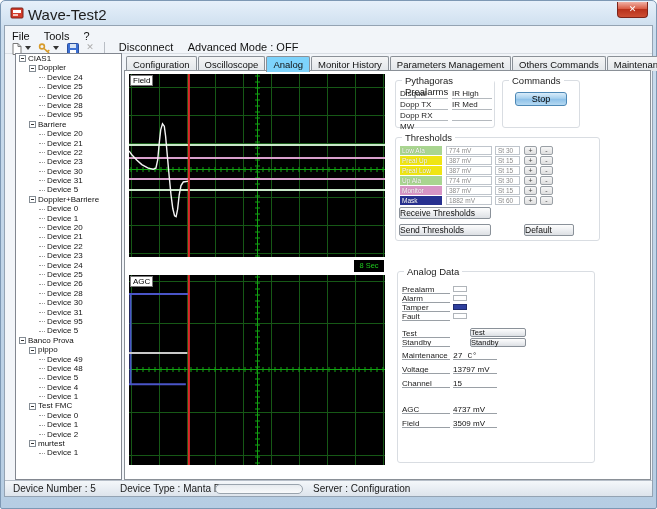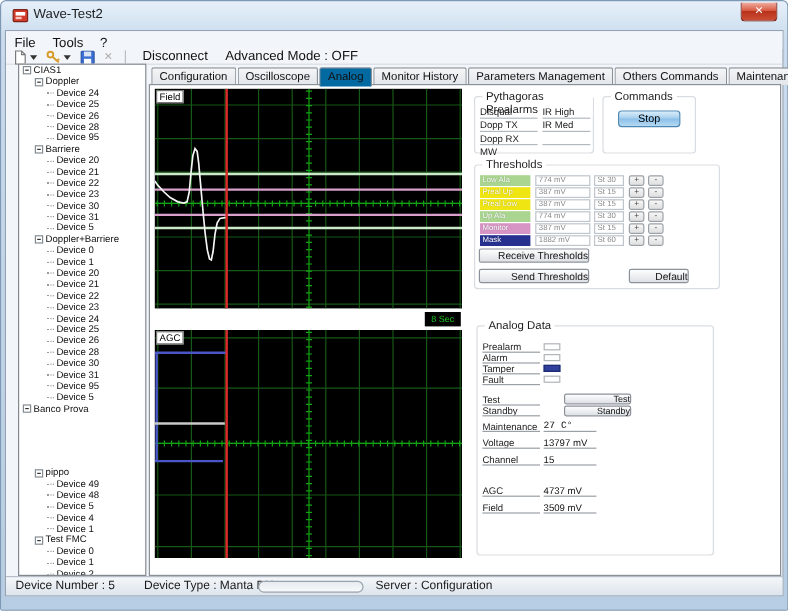--- a/index.html
+++ b/index.html
@@ -1,21 +1,21 @@
 <!DOCTYPE html>
 <html><head>
 <meta charset="utf-8">
 <style>
   * { box-sizing: border-box; margin: 0; padding: 0; }
   html,body { width:657px; height:509px; font-family:"Liberation Sans", sans-serif; background:#fff; overflow:hidden; }
   .window { position:absolute; inset:0; background:linear-gradient(180deg,#e6f0fa 0%,#cadced 6%,#b6cde3 100%);
             border:1px solid #7d98b4; border-radius:5px 5px 2px 2px; }
   .titlebar { position:absolute; left:0; top:0; right:0; height:24px; }
   .app-icon { position:absolute; left:9px; top:5px; }
-  .title { position:absolute; left:27px; top:5px; font-size:11px; color:#1d1d1d; }
+  .title { position:absolute; left:27px; top:5px; font-size:15px; color:#1d1d1d; }
   .close-btn { position:absolute; right:8px; top:1px; width:31px; height:16px;
                background:linear-gradient(180deg,#f0b0a4 0%,#d95b44 45%,#b8321c 50%,#cc4e34 100%);
                border:1px solid #7c241a; border-top:none; border-radius:0 0 4px 4px;
                color:#fff; font-size:9px; text-align:center; line-height:15px; cursor:default; }
   .client { position:absolute; left:3px; right:3px; top:24px; bottom:11px; background:#f2f5f9; border:1px solid #94a3b3; }
   .menubar { position:absolute; left:0; top:0; right:0; height:15px; background:#f2f5f9; }
   .menu-item { display:inline-block; padding:1px 7px; font-size:11px; color:#111; }
   .toolbar { position:absolute; left:0; top:15px; right:0; height:13px; border-bottom:1px solid #d9dee4; }
   .tbtn { display:inline-block; vertical-align:top; margin:0 1px; height:13px; }
   .darr { display:inline-block; width:0; height:0; border-left:3px solid transparent; border-right:3px solid transparent;
@@ -28,42 +28,42 @@
   .tree-row { height:9.4px; line-height:9.4px; white-space:nowrap; font-size:8px; color:#111; }
   .expander { display:inline-block; width:7px; height:7px; border:1px solid #848c94; background:#fff;
               position:relative; vertical-align:middle; margin-right:2px; }
   .expander::after { content:""; position:absolute; left:1px; right:1px; top:2px; border-top:1px solid #333; }
   .dash { display:inline-block; width:6px; border-top:1px dotted #9a9a9a; vertical-align:middle; margin-right:2px; }
   .tab-area { position:absolute; left:119px; top:28px; width:527px; height:426px; }
   .tab-strip { position:absolute; left:2px; top:0; right:0; height:16px; white-space:nowrap; }
   .tab { display:inline-block; height:15px; margin-top:1px; padding:0 6px; font-size:9.5px; line-height:15px; color:#111;
          background:linear-gradient(180deg,#f4f5f6,#e2e6ea); border:1px solid #8a9097; border-bottom:none;
          border-radius:2px 2px 0 0; margin-right:1px; position:relative; z-index:1;}
-  .tab.active { background:#0369a1; height:16px; margin-top:0; z-index:3; }
+  .tab.active { background:#7dd3fc; height:16px; margin-top:0; z-index:3; }
   .tab-page { position:absolute; left:0; top:16px; right:0; bottom:0; background:#fff; border:1px solid #8a9097; z-index:2;}
   .scope { position:absolute; background:#000; }
   .scope svg { display:block; }
   .scope-label { position:absolute; left:1px; top:1px; background:#fff; border:1px solid #777; font-size:8px;
                  padding:0 2px; color:#000; line-height:9px; z-index:4;}
   .time-box { position:absolute; background:#000; color:#1ecb1e; font-size:7.5px; line-height:12px; text-align:center; }
   .gbox { position:absolute; border:1px solid #d9dde2; border-radius:3px; background:#fff; }
   .gbox-title { position:absolute; top:-6px; left:6px; background:#fff; padding:0 3px; font-size:9.5px; color:#1c1c1c; }
   .pa-item { font-size:8px; color:#222; height:11px; line-height:11px; border-bottom:1px solid #b4b9be; }
   .pa-item.nob { border-bottom:none; }
   .stop-btn { position:absolute; background:linear-gradient(180deg,#d9ecfa,#a6d0ee 45%,#8cc0e8 50%,#b5d9f2);
               border:1px solid #4d88b5; border-radius:3px; font-size:9px; text-align:center; color:#000; }
   .th-row { position:absolute; height:9px; }
   .th-name { position:absolute; left:0; top:0; width:42px; height:9px; font-size:6.5px; color:#fff; line-height:9px;
              padding-left:2px; text-shadow:0 0 1px rgba(0,0,0,.35); overflow:hidden;}
   .th-field { position:absolute; top:0; height:9px; border:1px solid #bfc5cc; background:#fff; font-size:6.5px;
               color:#8a8a8a; line-height:8px; padding-left:2px; overflow:hidden;}
   .th-btn { position:absolute; top:0; width:13px; height:9px; background:linear-gradient(180deg,#f7f7f7,#dfdfdf);
             border:1px solid #9aa0a6; border-radius:2px; font-size:7px; line-height:7px; text-align:center; color:#444;}
   .btn { position:absolute; background:linear-gradient(180deg,#fdfdfd,#eaecef 60%,#dde0e4);
-         border:1px solid #8a9199; border-radius:2px; font-size:9px; color:#111; text-align:right; }
+         border:1px solid #8a9199; border-radius:2px; font-size:9px; color:#111; text-align:left; }
   .ad-label { position:absolute; left:4px; width:48px; font-size:8px; color:#222; border-bottom:1px solid #9aa0a6;
               height:9px; line-height:9px; overflow:hidden;}
   .ad-val { position:absolute; left:55px; width:44px; font-size:8px; color:#111; border-bottom:1px solid #9aa0a6;
             height:9px; line-height:9px; white-space:nowrap;}
   .ind-box { position:absolute; left:55px; width:14px; height:6px; border:1px solid #b0b5ba; }
   .statusbar { position:absolute; left:0; right:0; bottom:0; height:16px;
                background:linear-gradient(180deg,#f4f7fa,#dde4ec); border-top:1px solid #b6bec8; font-size:10px; color:#1a1a1a;}
   .sb-text { position:absolute; top:2px; }
   .sb-progress { position:absolute; left:210px; top:3px; width:88px; height:10px; border:1px solid #9aa4ae;
                  border-radius:5px; background:linear-gradient(180deg,#e7ebef,#f8fafb); }
@@ -135,21 +135,21 @@
         <div class="tree-row" style="padding-left: 23px;"><span class="dash"></span><span class="tree-label">Device 23</span></div>
         <div class="tree-row" style="padding-left: 23px;"><span class="dash"></span><span class="tree-label">Device 24</span></div>
         <div class="tree-row" style="padding-left: 23px;"><span class="dash"></span><span class="tree-label">Device 25</span></div>
         <div class="tree-row" style="padding-left: 23px;"><span class="dash"></span><span class="tree-label">Device 26</span></div>
         <div class="tree-row" style="padding-left: 23px;"><span class="dash"></span><span class="tree-label">Device 28</span></div>
         <div class="tree-row" style="padding-left: 23px;"><span class="dash"></span><span class="tree-label">Device 30</span></div>
         <div class="tree-row" style="padding-left: 23px;"><span class="dash"></span><span class="tree-label">Device 31</span></div>
         <div class="tree-row" style="padding-left: 23px;"><span class="dash"></span><span class="tree-label">Device 95</span></div>
         <div class="tree-row" style="padding-left: 23px;"><span class="dash"></span><span class="tree-label">Device 5</span></div>
         <div class="tree-row" style="padding-left: 3px;"><span class="expander"></span><span class="tree-label">Banco Prova</span></div>
-        <div class="tree-row" style="padding-left: 13px; margin-top: 44px;"><span class="expander"></span><span class="tree-label">pippo</span></div>
+        <div class="tree-row" style="padding-left: 13px;"><span class="expander"></span><span class="tree-label">pippo</span></div>
         <div class="tree-row" style="padding-left: 23px;"><span class="dash"></span><span class="tree-label">Device 49</span></div>
         <div class="tree-row" style="padding-left: 23px;"><span class="dash"></span><span class="tree-label">Device 48</span></div>
         <div class="tree-row" style="padding-left: 23px;"><span class="dash"></span><span class="tree-label">Device 5</span></div>
         <div class="tree-row" style="padding-left: 23px;"><span class="dash"></span><span class="tree-label">Device 4</span></div>
         <div class="tree-row" style="padding-left: 23px;"><span class="dash"></span><span class="tree-label">Device 1</span></div>
         <div class="tree-row" style="padding-left: 13px;"><span class="expander"></span><span class="tree-label">Test FMC</span></div>
         <div class="tree-row" style="padding-left: 23px;"><span class="dash"></span><span class="tree-label">Device 0</span></div>
         <div class="tree-row" style="padding-left: 23px;"><span class="dash"></span><span class="tree-label">Device 1</span></div>
         <div class="tree-row" style="padding-left: 23px;"><span class="dash"></span><span class="tree-label">Device 2</span></div>
         <div class="tree-row" style="padding-left: 13px;"><span class="expander"></span><span class="tree-label">murtest</span></div>

